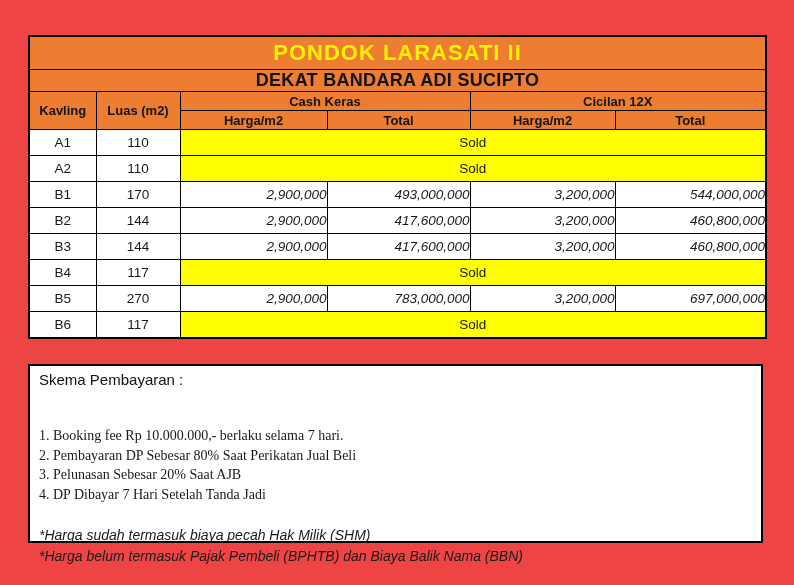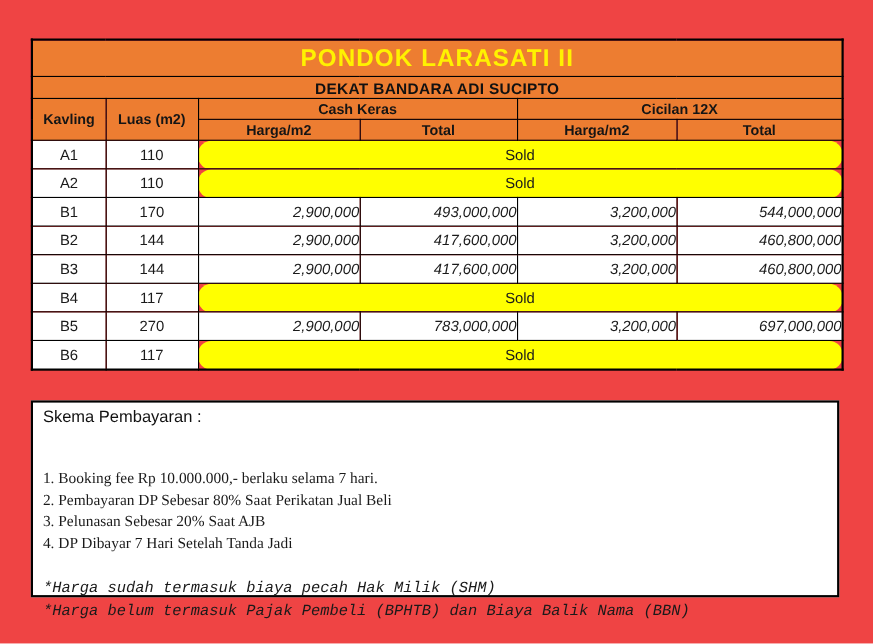--- a/index.html
+++ b/index.html
@@ -36,21 +36,21 @@
     color: var(--title-yellow, #FFF200);
     font-size: 22px;
     font-weight: bold;
     text-align: center;
     letter-spacing: 1px;
   }
   .subtitle-cell {
     height: 19px;
     background: var(--orange, #ED7D31);
     color: #111111;
-    font-size: 14px;
+    font-size: 18px;
     font-weight: bold;
     text-align: center;
     letter-spacing: 0.3px;
   }
   .colhead {
     background: var(--orange, #ED7D31);
     color: #151515;
     font-size: 13px;
     font-weight: bold;
     text-align: center;
@@ -60,21 +60,20 @@
     height: 25px;
     font-size: 13.5px;
     background: #ffffff;
   }
   .center { text-align: center; margin-left: 30px; }
   .num { text-align: right; padding-right: 9px; font-style: italic; }
   .sold {
     background: var(--yellow, #FFFF00);
     text-align: center;
     font-size: 13.5px;
-    border-radius: 12px;
   }
   .payment-box {
     position: absolute;
     left: 28px;
     top: 364px;
     width: 722px;
     height: 170px;
     border: 2px solid #000;
     padding: 5px 0 0 9px;
     background: #ffffff;
@@ -86,21 +85,21 @@
   }
   .payment-items { margin-top: 38px; }
   .payment-item {
     font-family: "Liberation Serif", serif;
     font-size: 14px;
     line-height: 19.5px;
     color: #1a1a1a;
   }
   .payment-notes { margin-top: 21px; }
   .payment-note {
-    font-family: Liberation Mono, monospace;
+    font-family: Liberation Sans, sans-serif;
     font-style: italic;
     font-size: 14px;
     line-height: 21px;
     color: #1a1a1a;
   }
 </style>
 </head>
 <body>
 
 <div class="page">

